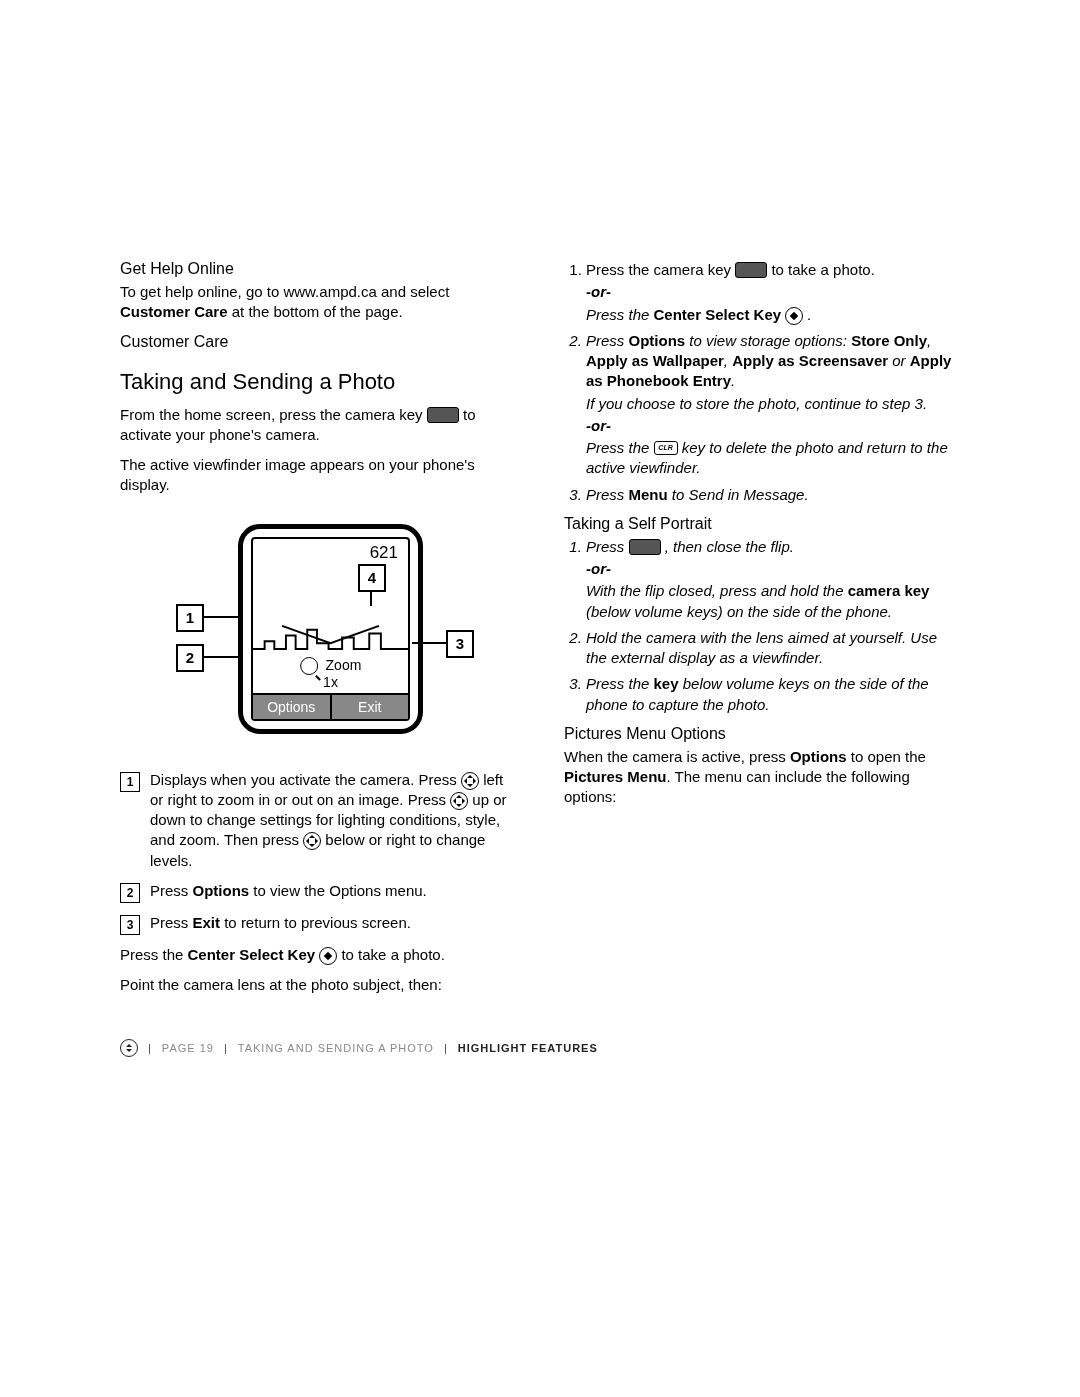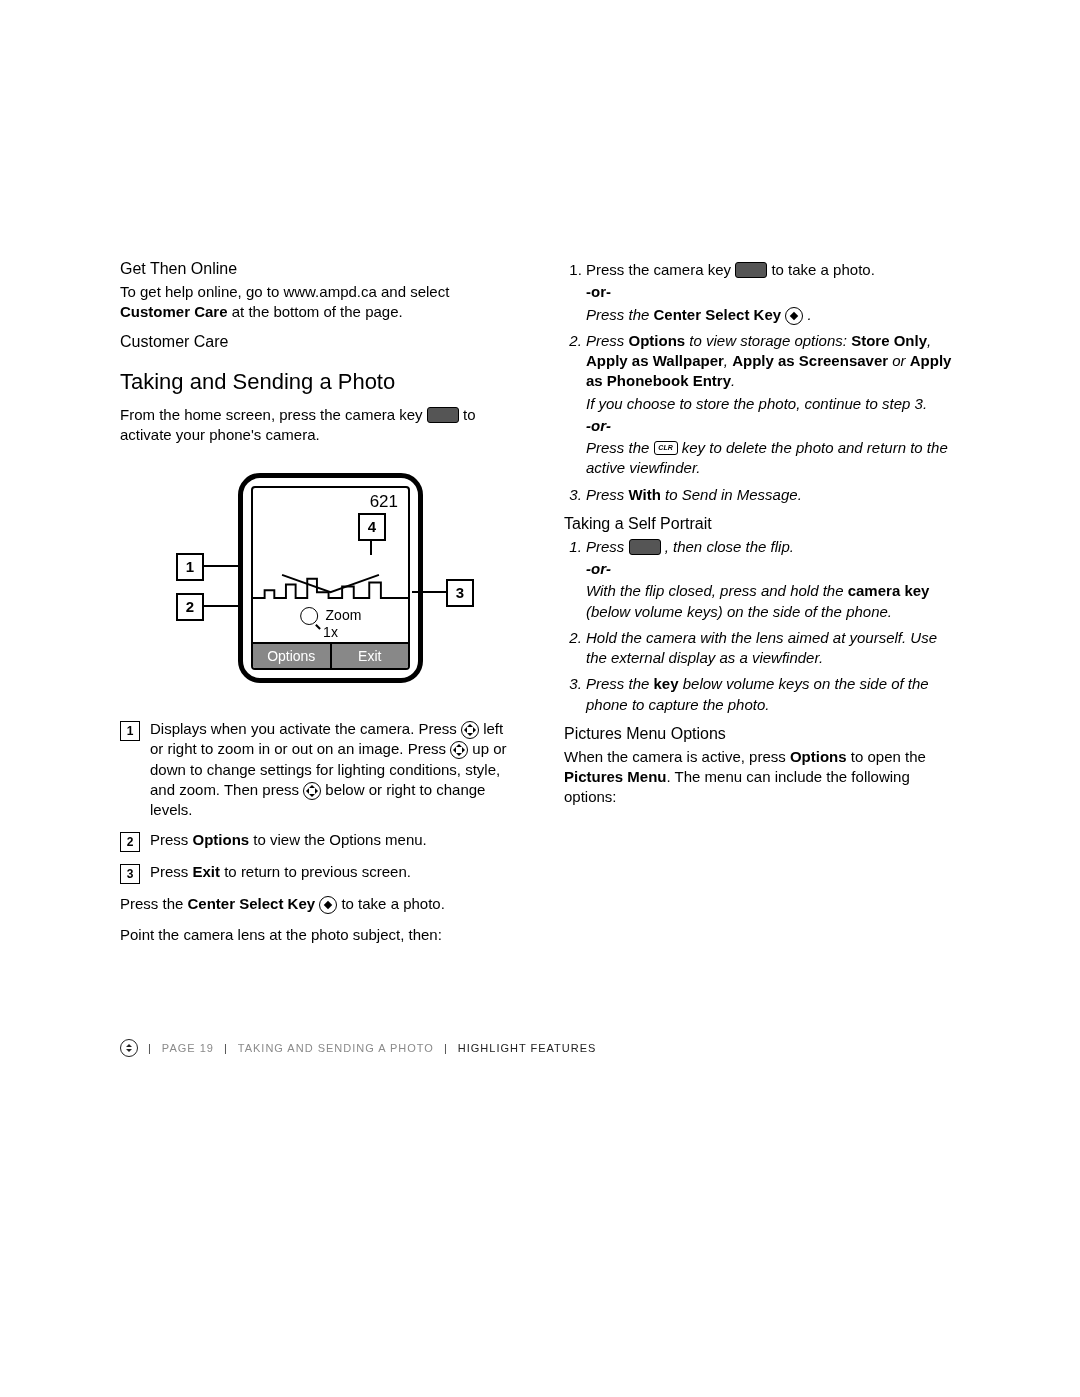--- a/index.html
+++ b/index.html
@@ -35,21 +35,21 @@
   p, li {
     font-size: 15px;
     line-height: 1.35;
     margin: 0 0 10px 0;
   }
   .italic { font-style: italic; }
   .bold-inline { font-weight: 600; font-style: normal; }
   ol.steps { padding-left: 22px; margin: 0 0 10px 0; }
   ol.steps > li { margin-bottom: 6px; }
   ol.steps > li .italic-line { font-style: italic; display: block; margin-top: 2px; }
-  .or { font-weight: 600; display: block; margin: 2px 0; }
+  .or { font-style: italic; font-weight: 600; display: block; margin: 2px 0; }
 
   
   .phone-wrap {
     position: relative;
     width: 320px;
     height: 240px;
     margin: 12px auto 22px auto;
   }
   .phone {
     position: absolute;
@@ -215,21 +215,21 @@
     left: 120px;
     bottom: 340px;
     font-size: 11px;
     letter-spacing: 1px;
     color: #8a8a8a;
     display: flex;
     align-items: center;
     gap: 10px;
   }
   .footer .sep { color: #444; }
-  .footer .dark { color: #222; }
+  .footer .dark { color: #222; font-weight: bold; }
   .footer-icon {
     width: 16px; height: 16px;
     border: 1.5px solid #222;
     border-radius: 50%;
     position: relative;
   }
   .footer-icon::before,
   .footer-icon::after {
     content:""; position:absolute;
     width: 0; height: 0;
@@ -240,33 +240,34 @@
   .footer-icon::after  { border-top-color:#222; bottom:1px; }
 </style>
 </head>
 <body>
 
 <div class="page">
   <div class="cols">
 
     <div class="col">
 
-      <h3 class="sub">Get Then Online</h3>
+      <h3 class="sub">Get Help Online</h3>
       <p>
         <span>To get help online, go to www.ampd.ca and select </span><span class="bold-inline">Customer Care</span><span> at the bottom of the page.</span>
       </p>
 
       <h3 class="sub">Customer Care</h3>
 
       <h2 class="section">Taking and Sending a Photo</h2>
       <p>
         <span>From the home screen, press the camera key </span>
         <span class="icon-inline camera-key"></span>
         <span> to activate your phone's camera.</span>
       </p>
+      <p>The active viewfinder image appears on your phone's display.</p>
 
       <div class="phone-wrap">
         <div class="phone">
           <div class="phone-inner">
             <div class="phone-count">621</div>
             <svg class="skyline" viewBox="0 0 160 40">
               <polyline fill="none" stroke="#000" stroke-width="2" points="0,30 12,30 12,22 22,22 22,30 34,30 34,16 44,16 44,30 56,30 56,10 66,10 66,24 78,24 78,30 92,30 92,18 104,18 104,30 120,30 120,14 132,14 132,30 160,30"></polyline>
               <polyline fill="none" stroke="#000" stroke-width="2" points="30,6 80,24 130,6"></polyline>
             </svg>
             <div class="zoom-block">
@@ -342,21 +343,21 @@
           <span>Press </span><span class="bold-inline">Options</span><span> to view storage options: </span><span class="bold-inline">Store Only</span><span>, </span><span class="bold-inline">Apply as Wallpaper</span><span>, </span><span class="bold-inline">Apply as Screensaver</span><span> or </span><span class="bold-inline">Apply as Phonebook Entry</span><span>.</span>
           <span class="italic-line">If you choose to store the photo, continue to step 3.</span>
           <span class="or">-or-</span>
           <span class="italic-line">
             <span>Press the </span>
             <span class="icon-inline clr-key">CLR</span>
             <span> key to delete the photo and return to the active viewfinder.</span>
           </span>
         </li>
         <li class="italic">
-          <span>Press </span><span class="bold-inline">With</span><span> to Send in Message.</span>
+          <span>Press </span><span class="bold-inline">Menu</span><span> to Send in Message.</span>
         </li>
       </ol>
 
       <h3 class="sub">Taking a Self Portrait</h3>
       <ol class="steps">
         <li class="italic">
           <span>Press </span>
           <span class="icon-inline camera-key"></span>
           <span>, then close the flip.</span>
           <span class="or">-or-</span>

